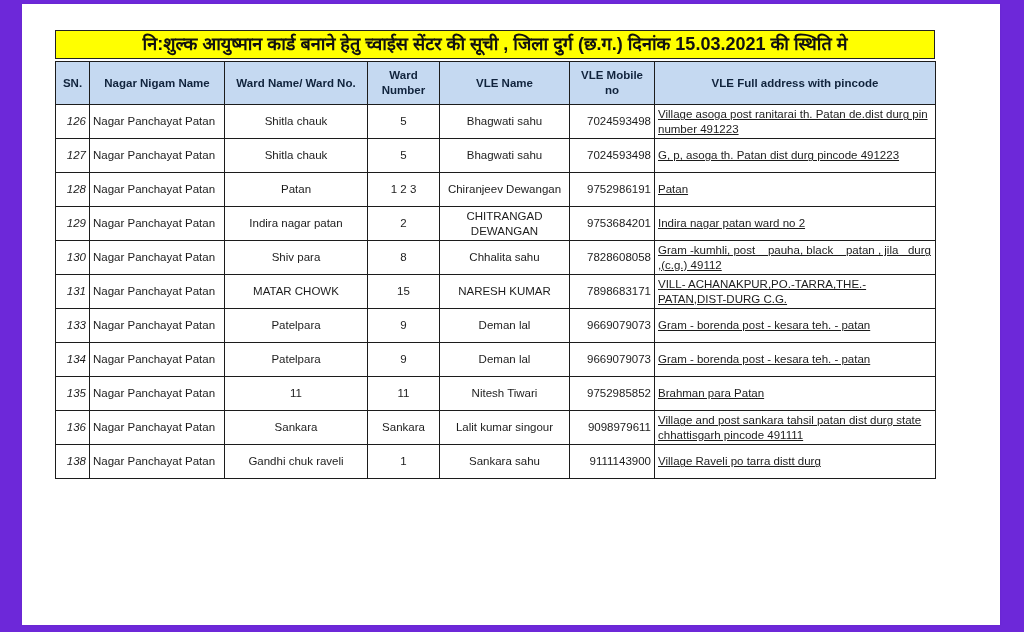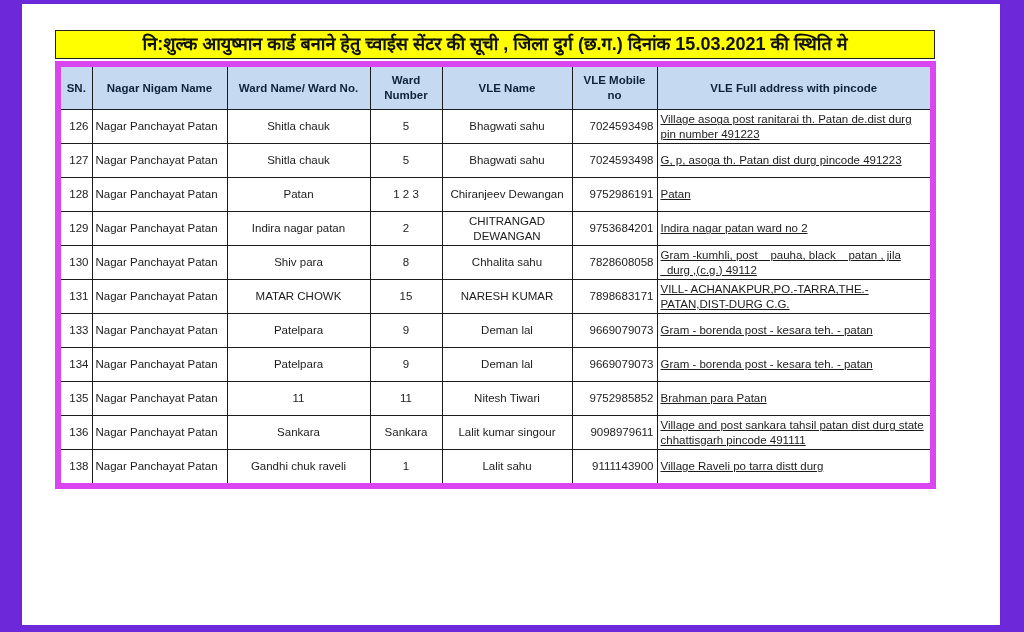--- a/index.html
+++ b/index.html
@@ -41,31 +41,31 @@
     width:881px;
     table-layout:fixed;
     font-size:11.5px;
   }
   table.vle th, table.vle td{
     border:1px solid #1c1c1c;
     padding:1px 3px;
     vertical-align:middle;
     overflow:hidden;
   }
-  table.vle{border:6px solid #d946ef;}
+  table.vle{border:1px solid #d946ef;}
   thead th{
     background:#c5d9f1;
     color:#10233c;
     font-weight:bold;
     text-align:center;
     height:40px;
     line-height:1.3;
   }
   tbody td{height:31px;line-height:1.22;}
-  .c-sn{text-align:right;padding-right:4px;}
+  .c-sn{text-align:right;padding-right:4px;font-style:italic;}
   .c-nigam{text-align:left;}
   .c-wardname{text-align:center;}
   .c-wardno{text-align:center;}
   .c-vle{text-align:center;}
   .c-mobile{text-align:right;padding-right:2px;}
   .c-address{text-align:left;padding-left:2px;text-decoration:underline;}
 </style>
 </head>
 <body>
 
@@ -185,21 +185,21 @@
     <td class="c-wardno">Sankara</td>
     <td class="c-vle">Lalit kumar singour</td>
     <td class="c-mobile">9098979611</td>
     <td class="c-address">Village and post sankara tahsil patan dist durg state chhattisgarh pincode 491111</td>
   </tr>
             <tr>
     <td class="c-sn">138</td>
     <td class="c-nigam">Nagar Panchayat Patan</td>
     <td class="c-wardname">Gandhi chuk raveli</td>
     <td class="c-wardno">1</td>
-    <td class="c-vle">Lalit sahu</td>
+    <td class="c-vle">Sankara sahu</td>
     <td class="c-mobile">9111143900</td>
     <td class="c-address">Village Raveli po tarra distt durg</td>
   </tr>
           </tbody>
       </table>
 
     </div>
   </div>
 </div>
 

